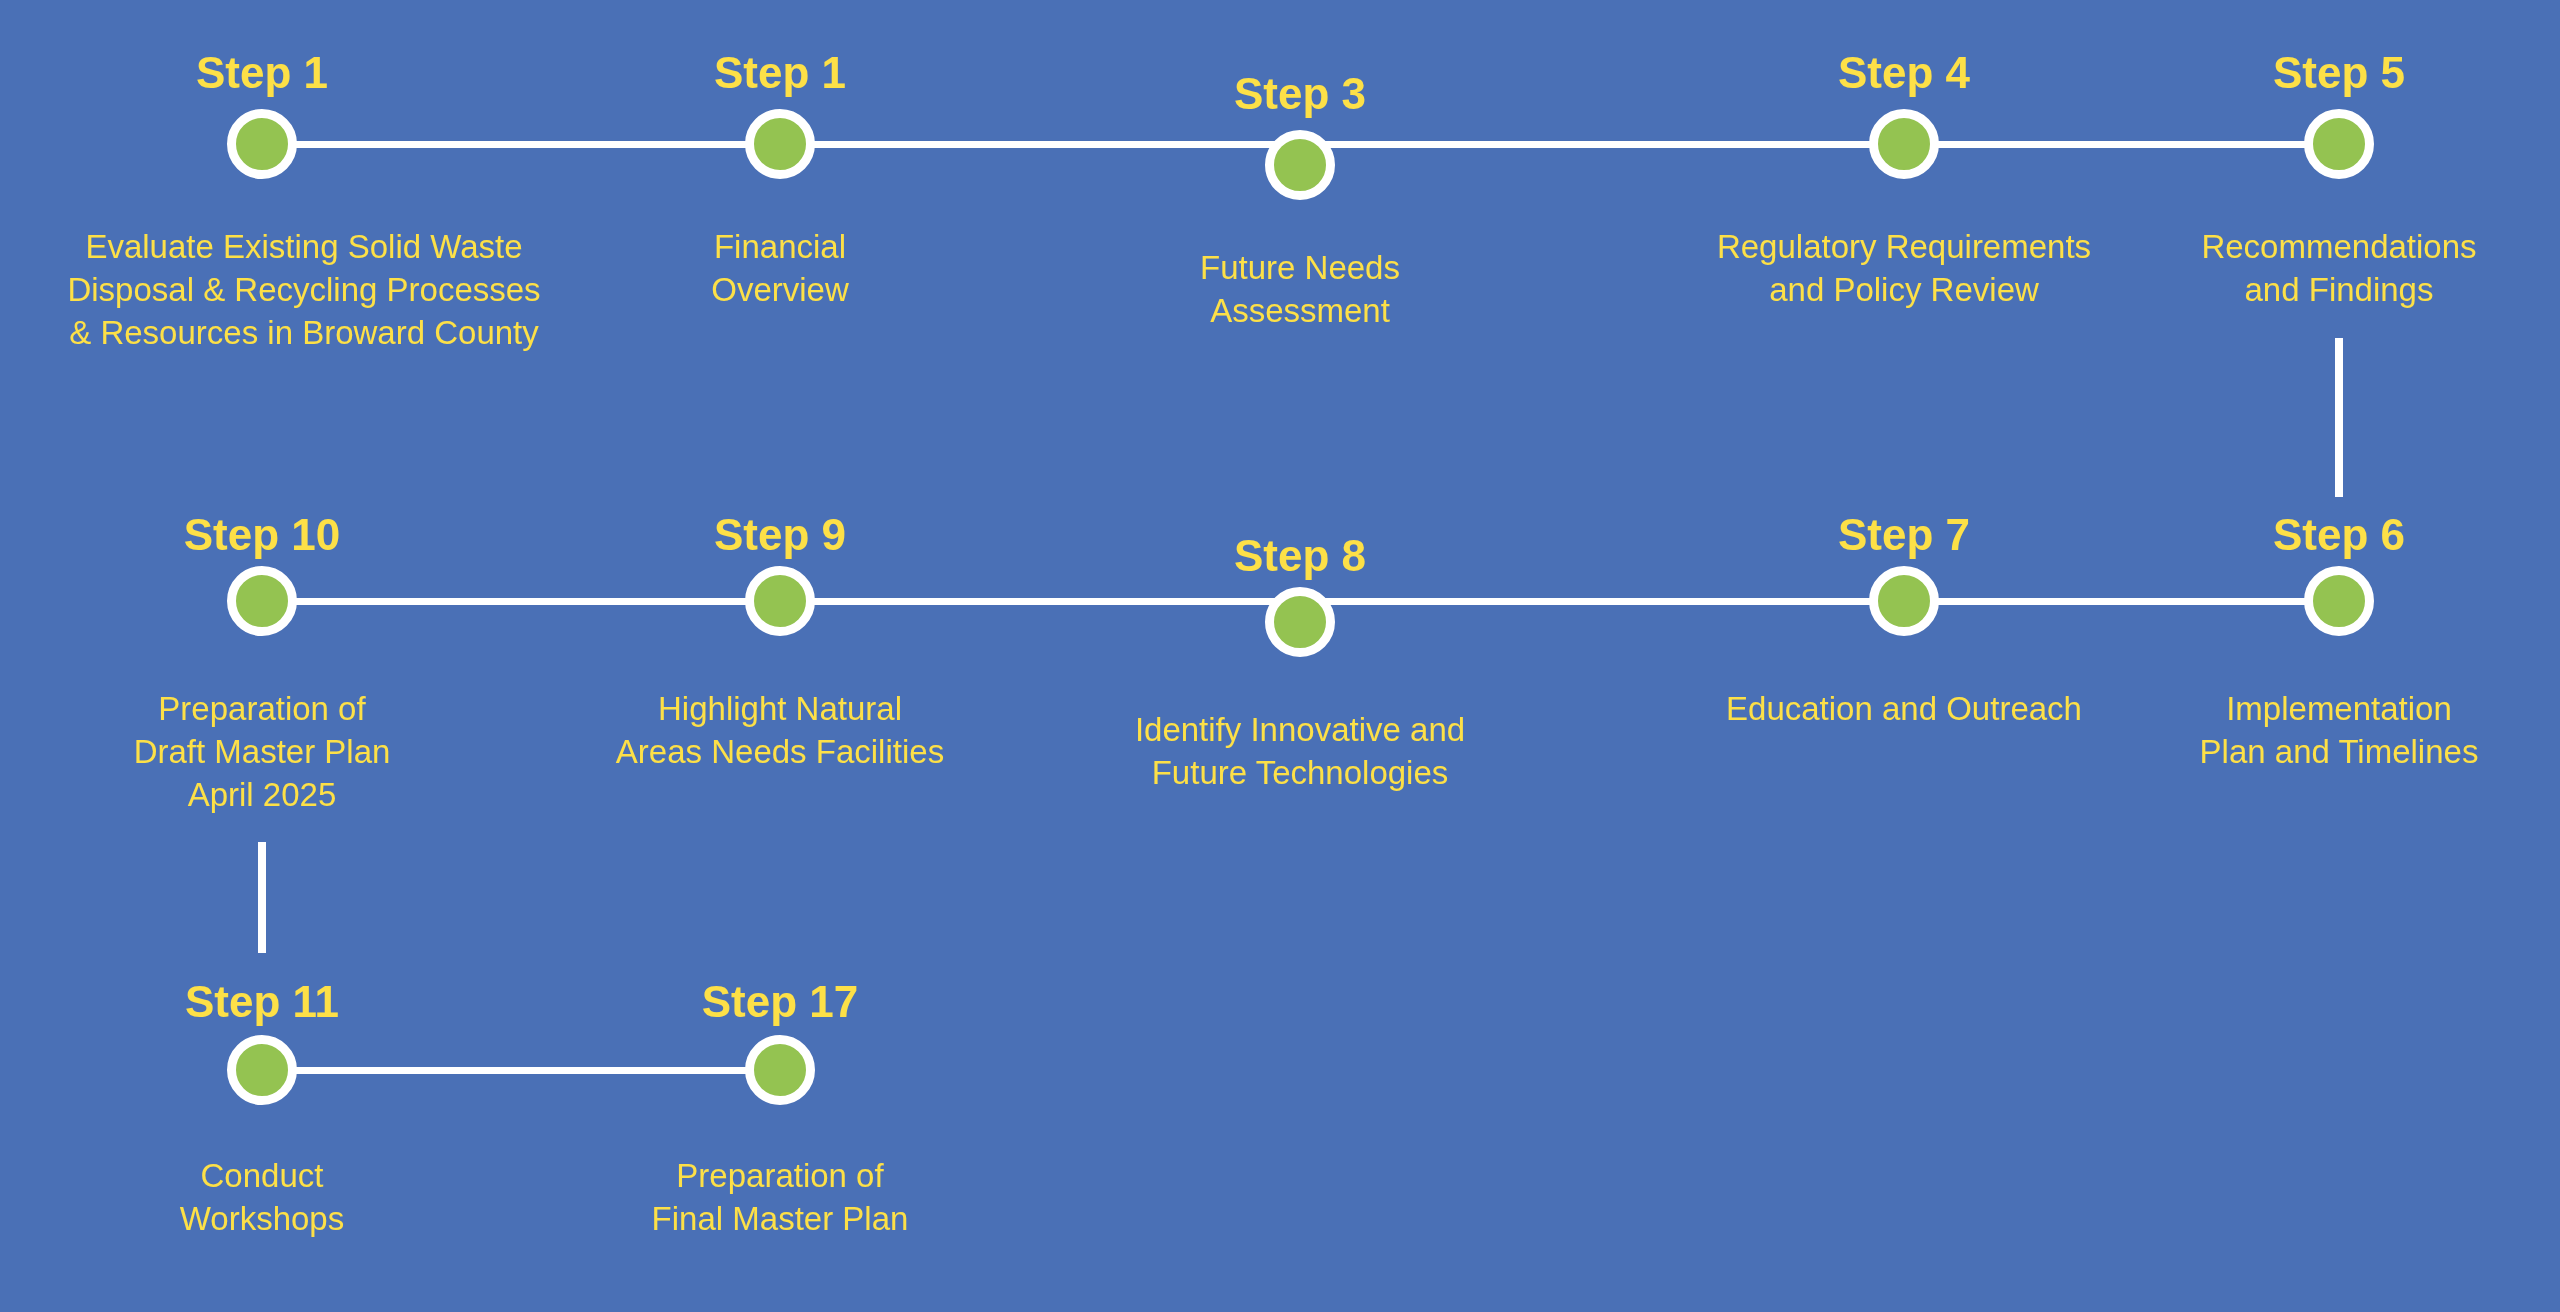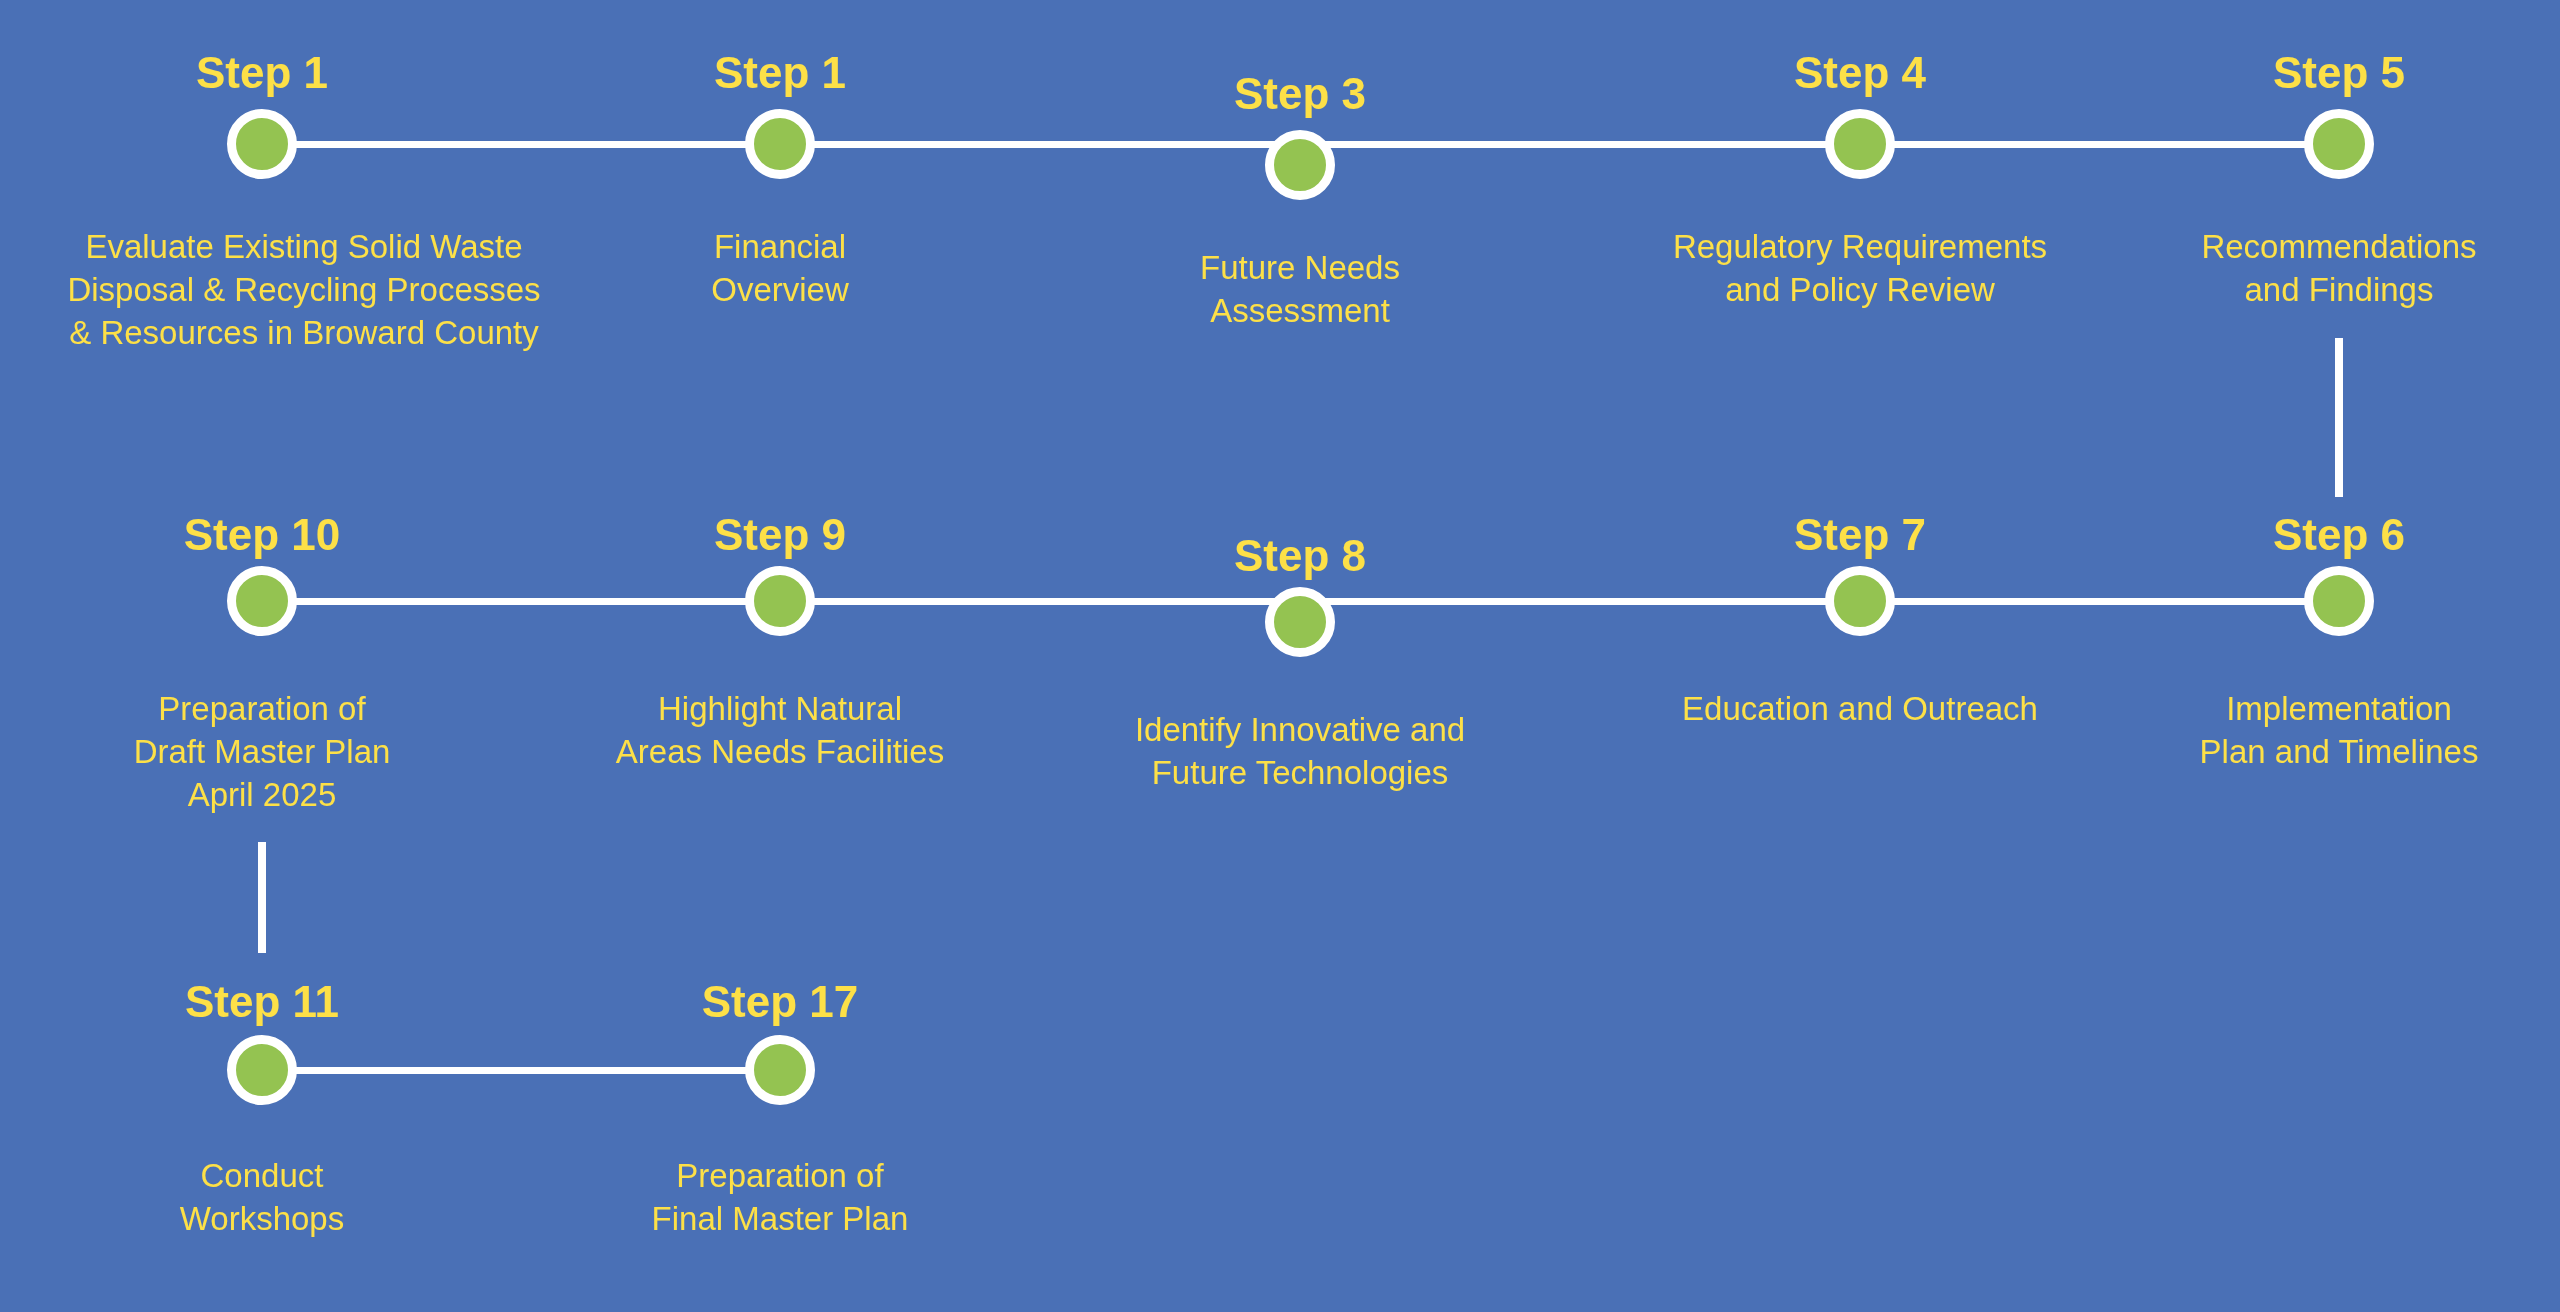--- a/index.html
+++ b/index.html
@@ -40,21 +40,21 @@
   
   .step {
     position: absolute;
     width: 520px;
     text-align: center;
     color: #fde047;
   }
   .c1 { left: 2px; }
   .c2 { left: 520px; }
   .c3 { left: 1040px; margin-top: 21px; }
-  .c4 { left: 1600px; }
+  .c4 { left: 1644px; }
   .c5 { left: 2079px; }
   .r1 { top: 45px; }
   .r2 { top: 507px; }
   .r3 { top: 974px; }
 
   .step-label {
     font-size: 44px;
     line-height: 55px;
     font-weight: 700;
     white-space: nowrap;

